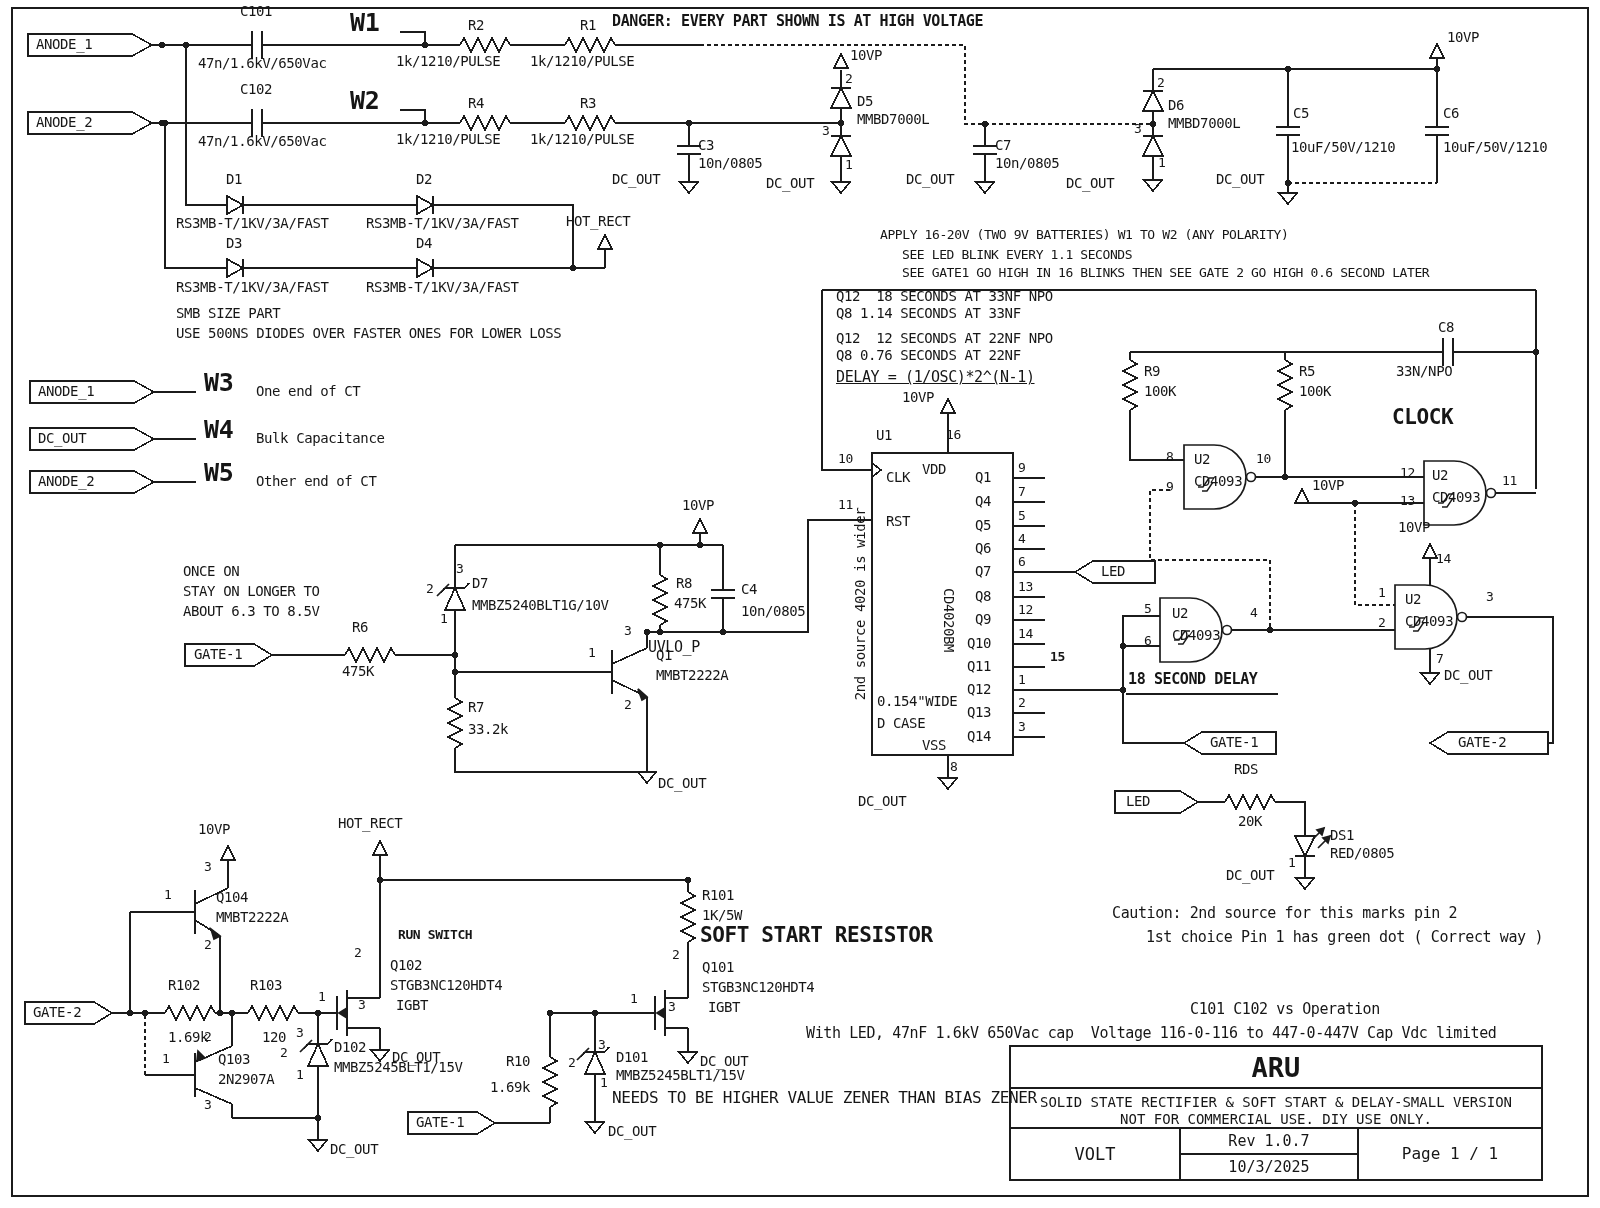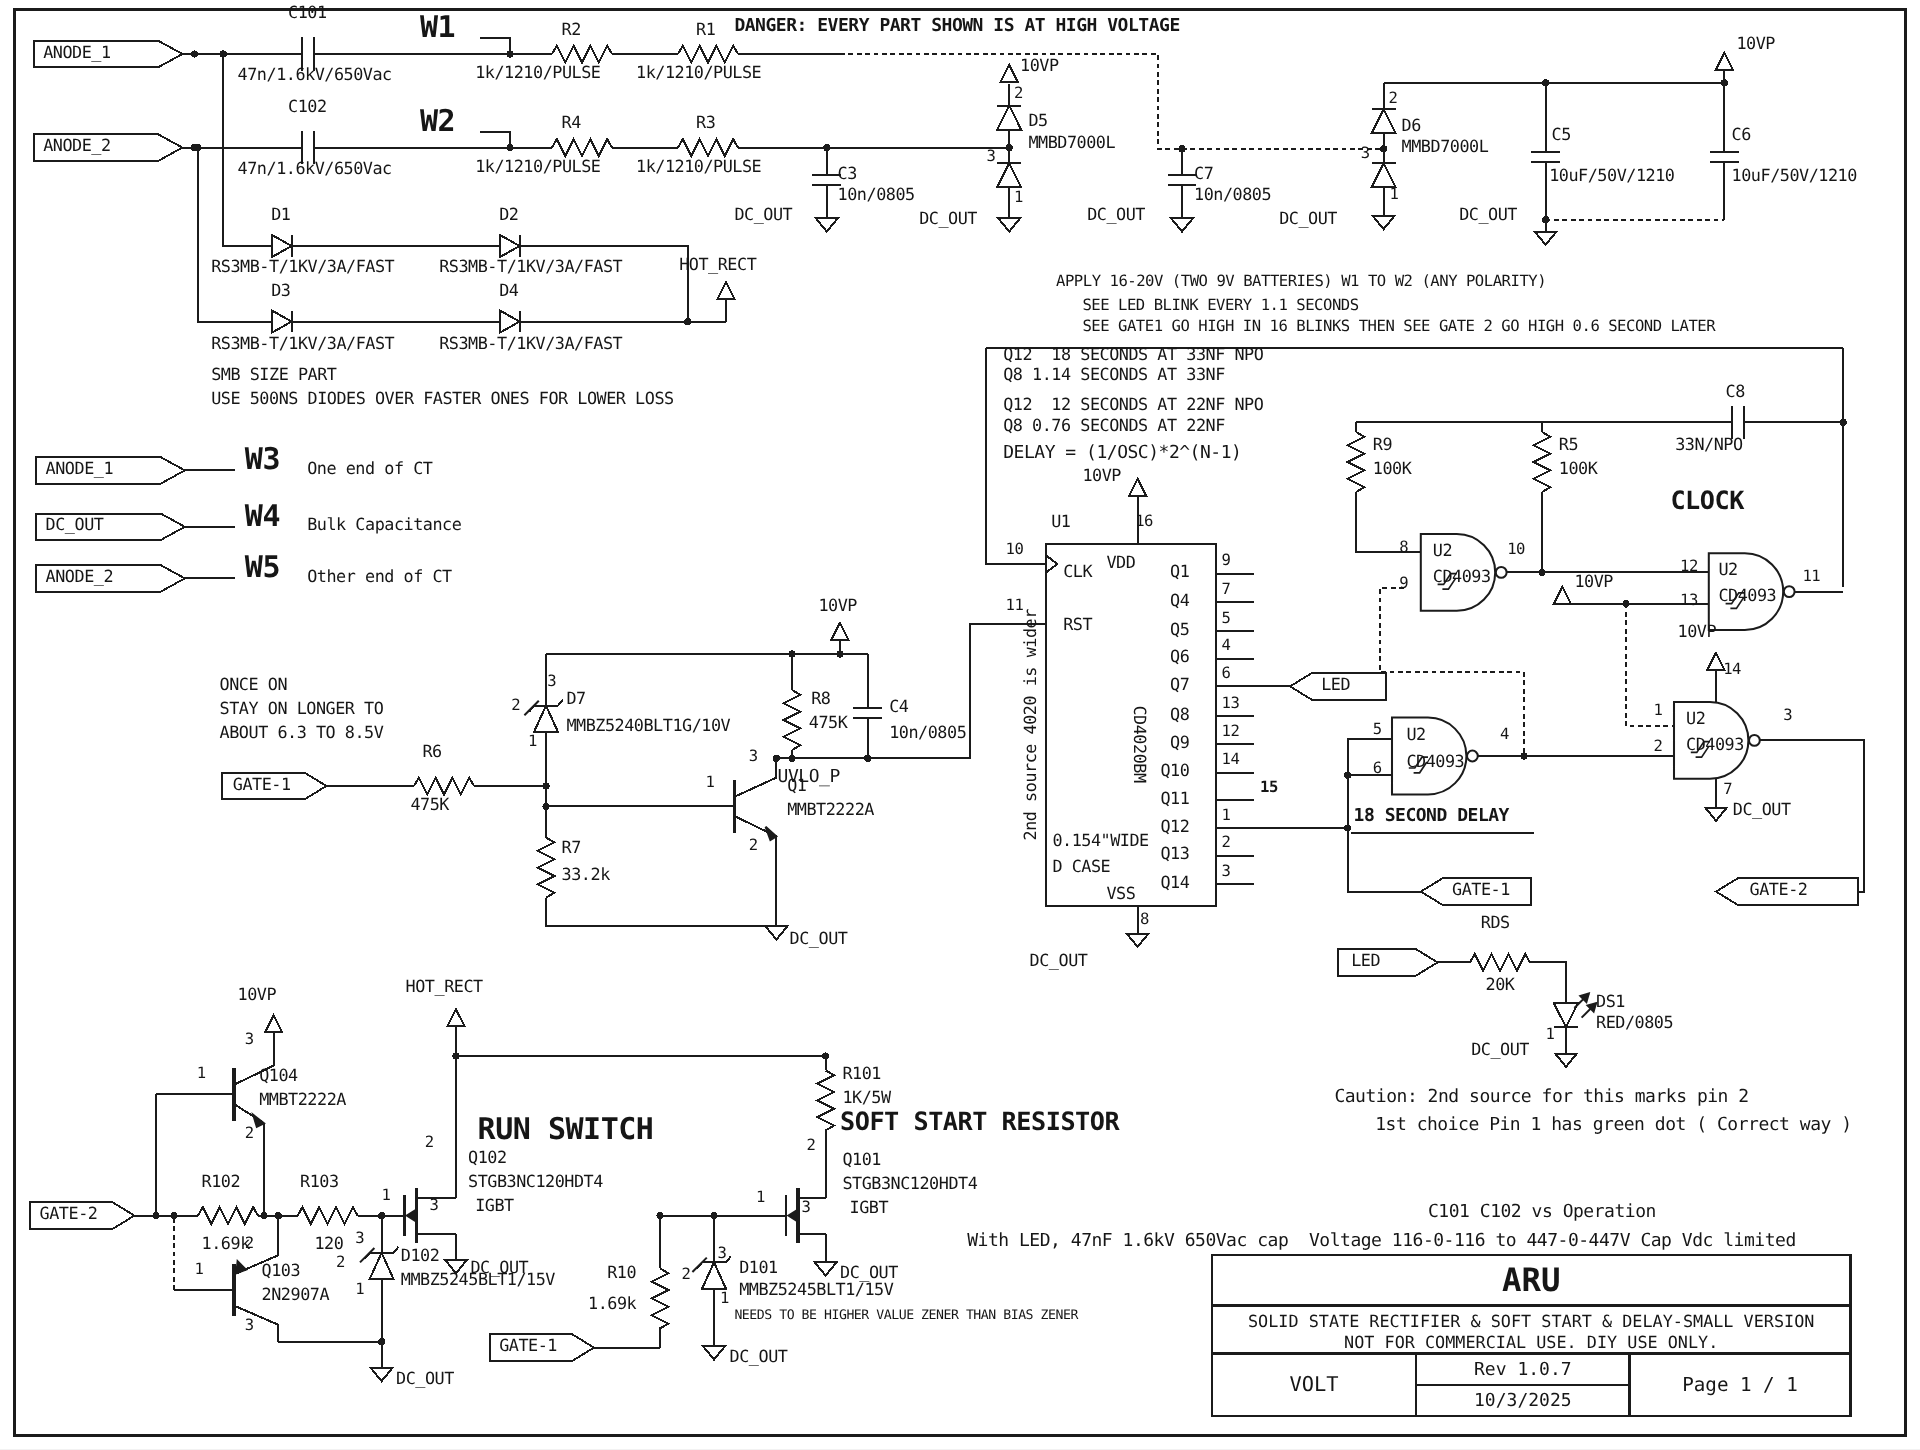--- a/index.html
+++ b/index.html
@@ -338,21 +338,21 @@
       <div class="lbl" style="left: 1443px; top: 106px;">C6</div>
       <div class="lbl" style="left: 1443px; top: 140px;">10uF/50V/1210</div>
       <div class="lbl" style="left: 1216px; top: 172px;">DC_OUT</div>
       <div class="lbl" style="left: 880px; top: 228px; font-size: 13px;">APPLY 16-20V (TWO 9V BATTERIES) W1 TO W2 (ANY POLARITY)</div>
       <div class="lbl" style="left: 902px; top: 248px; font-size: 13px;">SEE LED BLINK EVERY 1.1 SECONDS</div>
       <div class="lbl" style="left: 902px; top: 266px; font-size: 13px;">SEE GATE1 GO HIGH IN 16 BLINKS THEN SEE GATE 2 GO HIGH 0.6 SECOND LATER</div>
       <div class="lbl" style="left: 836px; top: 289px;">Q12  18 SECONDS AT 33NF NPO</div>
       <div class="lbl" style="left: 836px; top: 306px;">Q8 1.14 SECONDS AT 33NF</div>
       <div class="lbl" style="left: 836px; top: 331px;">Q12  12 SECONDS AT 22NF NPO</div>
       <div class="lbl" style="left: 836px; top: 348px;">Q8 0.76 SECONDS AT 22NF</div>
-      <div class="lbl" style="left: 836px; top: 370px; font-size: 15px;">DELAY = (1/OSC)*2^(N-1)</div>
+      <div class="lbl" style="left: 836px; top: 370px; font-size: 15px; text-decoration: underline;">DELAY = (1/OSC)*2^(N-1)</div>
       <div class="lbl b" style="left: 204px; top: 370px; font-size: 25px;">W3</div>
       <div class="lbl" style="left: 256px; top: 384px;">One end of CT</div>
       <div class="lbl b" style="left: 204px; top: 417px; font-size: 25px;">W4</div>
       <div class="lbl" style="left: 256px; top: 431px;">Bulk Capacitance</div>
       <div class="lbl b" style="left: 204px; top: 460px; font-size: 25px;">W5</div>
       <div class="lbl" style="left: 256px; top: 474px;">Other end of CT</div>
       <div class="lbl" style="left: 183px; top: 564px;">ONCE ON</div>
       <div class="lbl" style="left: 183px; top: 584px;">STAY ON LONGER TO</div>
       <div class="lbl" style="left: 183px; top: 604px;">ABOUT 6.3 TO 8.5V</div>
       <div class="lbl" style="left: 352px; top: 620px;">R6</div>
@@ -463,21 +463,21 @@
       <div class="lbl" style="left: 164px; top: 888px; font-size: 13px;">1</div>
       <div class="lbl" style="left: 216px; top: 890px;">Q104</div>
       <div class="lbl" style="left: 216px; top: 910px;">MMBT2222A</div>
       <div class="lbl" style="left: 204px; top: 938px; font-size: 13px;">2</div>
       <div class="lbl" style="left: 168px; top: 978px;">R102</div>
       <div class="lbl" style="left: 168px; top: 1030px;">1.69k</div>
       <div class="lbl" style="left: 250px; top: 978px;">R103</div>
       <div class="lbl" style="left: 262px; top: 1030px;">120</div>
       <div class="lbl" style="left: 318px; top: 990px; font-size: 13px;">1</div>
       <div class="lbl" style="left: 354px; top: 946px; font-size: 13px;">2</div>
-      <div class="lbl b" style="left: 398px; top: 928px; font-size: 25px;">RUN SWITCH</div>
+      <div class="lbl b" style="left: 398px; top: 928px; font-size: 13px;">RUN SWITCH</div>
       <div class="lbl" style="left: 390px; top: 958px;">Q102</div>
       <div class="lbl" style="left: 390px; top: 978px;">STGB3NC120HDT4</div>
       <div class="lbl" style="left: 396px; top: 998px;">IGBT</div>
       <div class="lbl" style="left: 358px; top: 998px; font-size: 13px;">3</div>
       <div class="lbl" style="left: 338px; top: 816px;">HOT_RECT</div>
       <div class="lbl" style="left: 392px; top: 1050px;">DC_OUT</div>
       <div class="lbl" style="left: 204px; top: 1030px; font-size: 13px;">2</div>
       <div class="lbl" style="left: 162px; top: 1052px; font-size: 13px;">1</div>
       <div class="lbl" style="left: 218px; top: 1052px;">Q103</div>
       <div class="lbl" style="left: 218px; top: 1072px;">2N2907A</div>
@@ -498,21 +498,21 @@
       <div class="lbl" style="left: 668px; top: 1000px; font-size: 13px;">3</div>
       <div class="lbl" style="left: 630px; top: 992px; font-size: 13px;">1</div>
       <div class="lbl" style="left: 700px; top: 1054px;">DC_OUT</div>
       <div class="lbl" style="left: 506px; top: 1054px;">R10</div>
       <div class="lbl" style="left: 490px; top: 1080px;">1.69k</div>
       <div class="lbl" style="left: 598px; top: 1038px; font-size: 13px;">3</div>
       <div class="lbl" style="left: 568px; top: 1056px; font-size: 13px;">2</div>
       <div class="lbl" style="left: 616px; top: 1050px;">D101</div>
       <div class="lbl" style="left: 616px; top: 1068px;">MMBZ5245BLT1/15V</div>
       <div class="lbl" style="left: 600px; top: 1076px; font-size: 13px;">1</div>
-      <div class="lbl" style="left: 612px; top: 1090px; font-size: 11px;">NEEDS TO BE HIGHER VALUE ZENER THAN BIAS ZENER</div>
+      <div class="lbl" style="left: 612px; top: 1090px; font-size: 16px;">NEEDS TO BE HIGHER VALUE ZENER THAN BIAS ZENER</div>
       <div class="lbl" style="left: 608px; top: 1124px;">DC_OUT</div>
       <div class="lbl" style="left: 36px; top: 37px;">ANODE_1</div>
       <div class="lbl" style="left: 36px; top: 115px;">ANODE_2</div>
       <div class="lbl" style="left: 38px; top: 384px;">ANODE_1</div>
       <div class="lbl" style="left: 38px; top: 431px;">DC_OUT</div>
       <div class="lbl" style="left: 38px; top: 474px;">ANODE_2</div>
       <div class="lbl" style="left: 194px; top: 647px;">GATE-1</div>
       <div class="lbl" style="left: 1101px; top: 564px;">LED</div>
       <div class="lbl" style="left: 1210px; top: 735px;">GATE-1</div>
       <div class="lbl" style="left: 1458px; top: 735px;">GATE-2</div>

